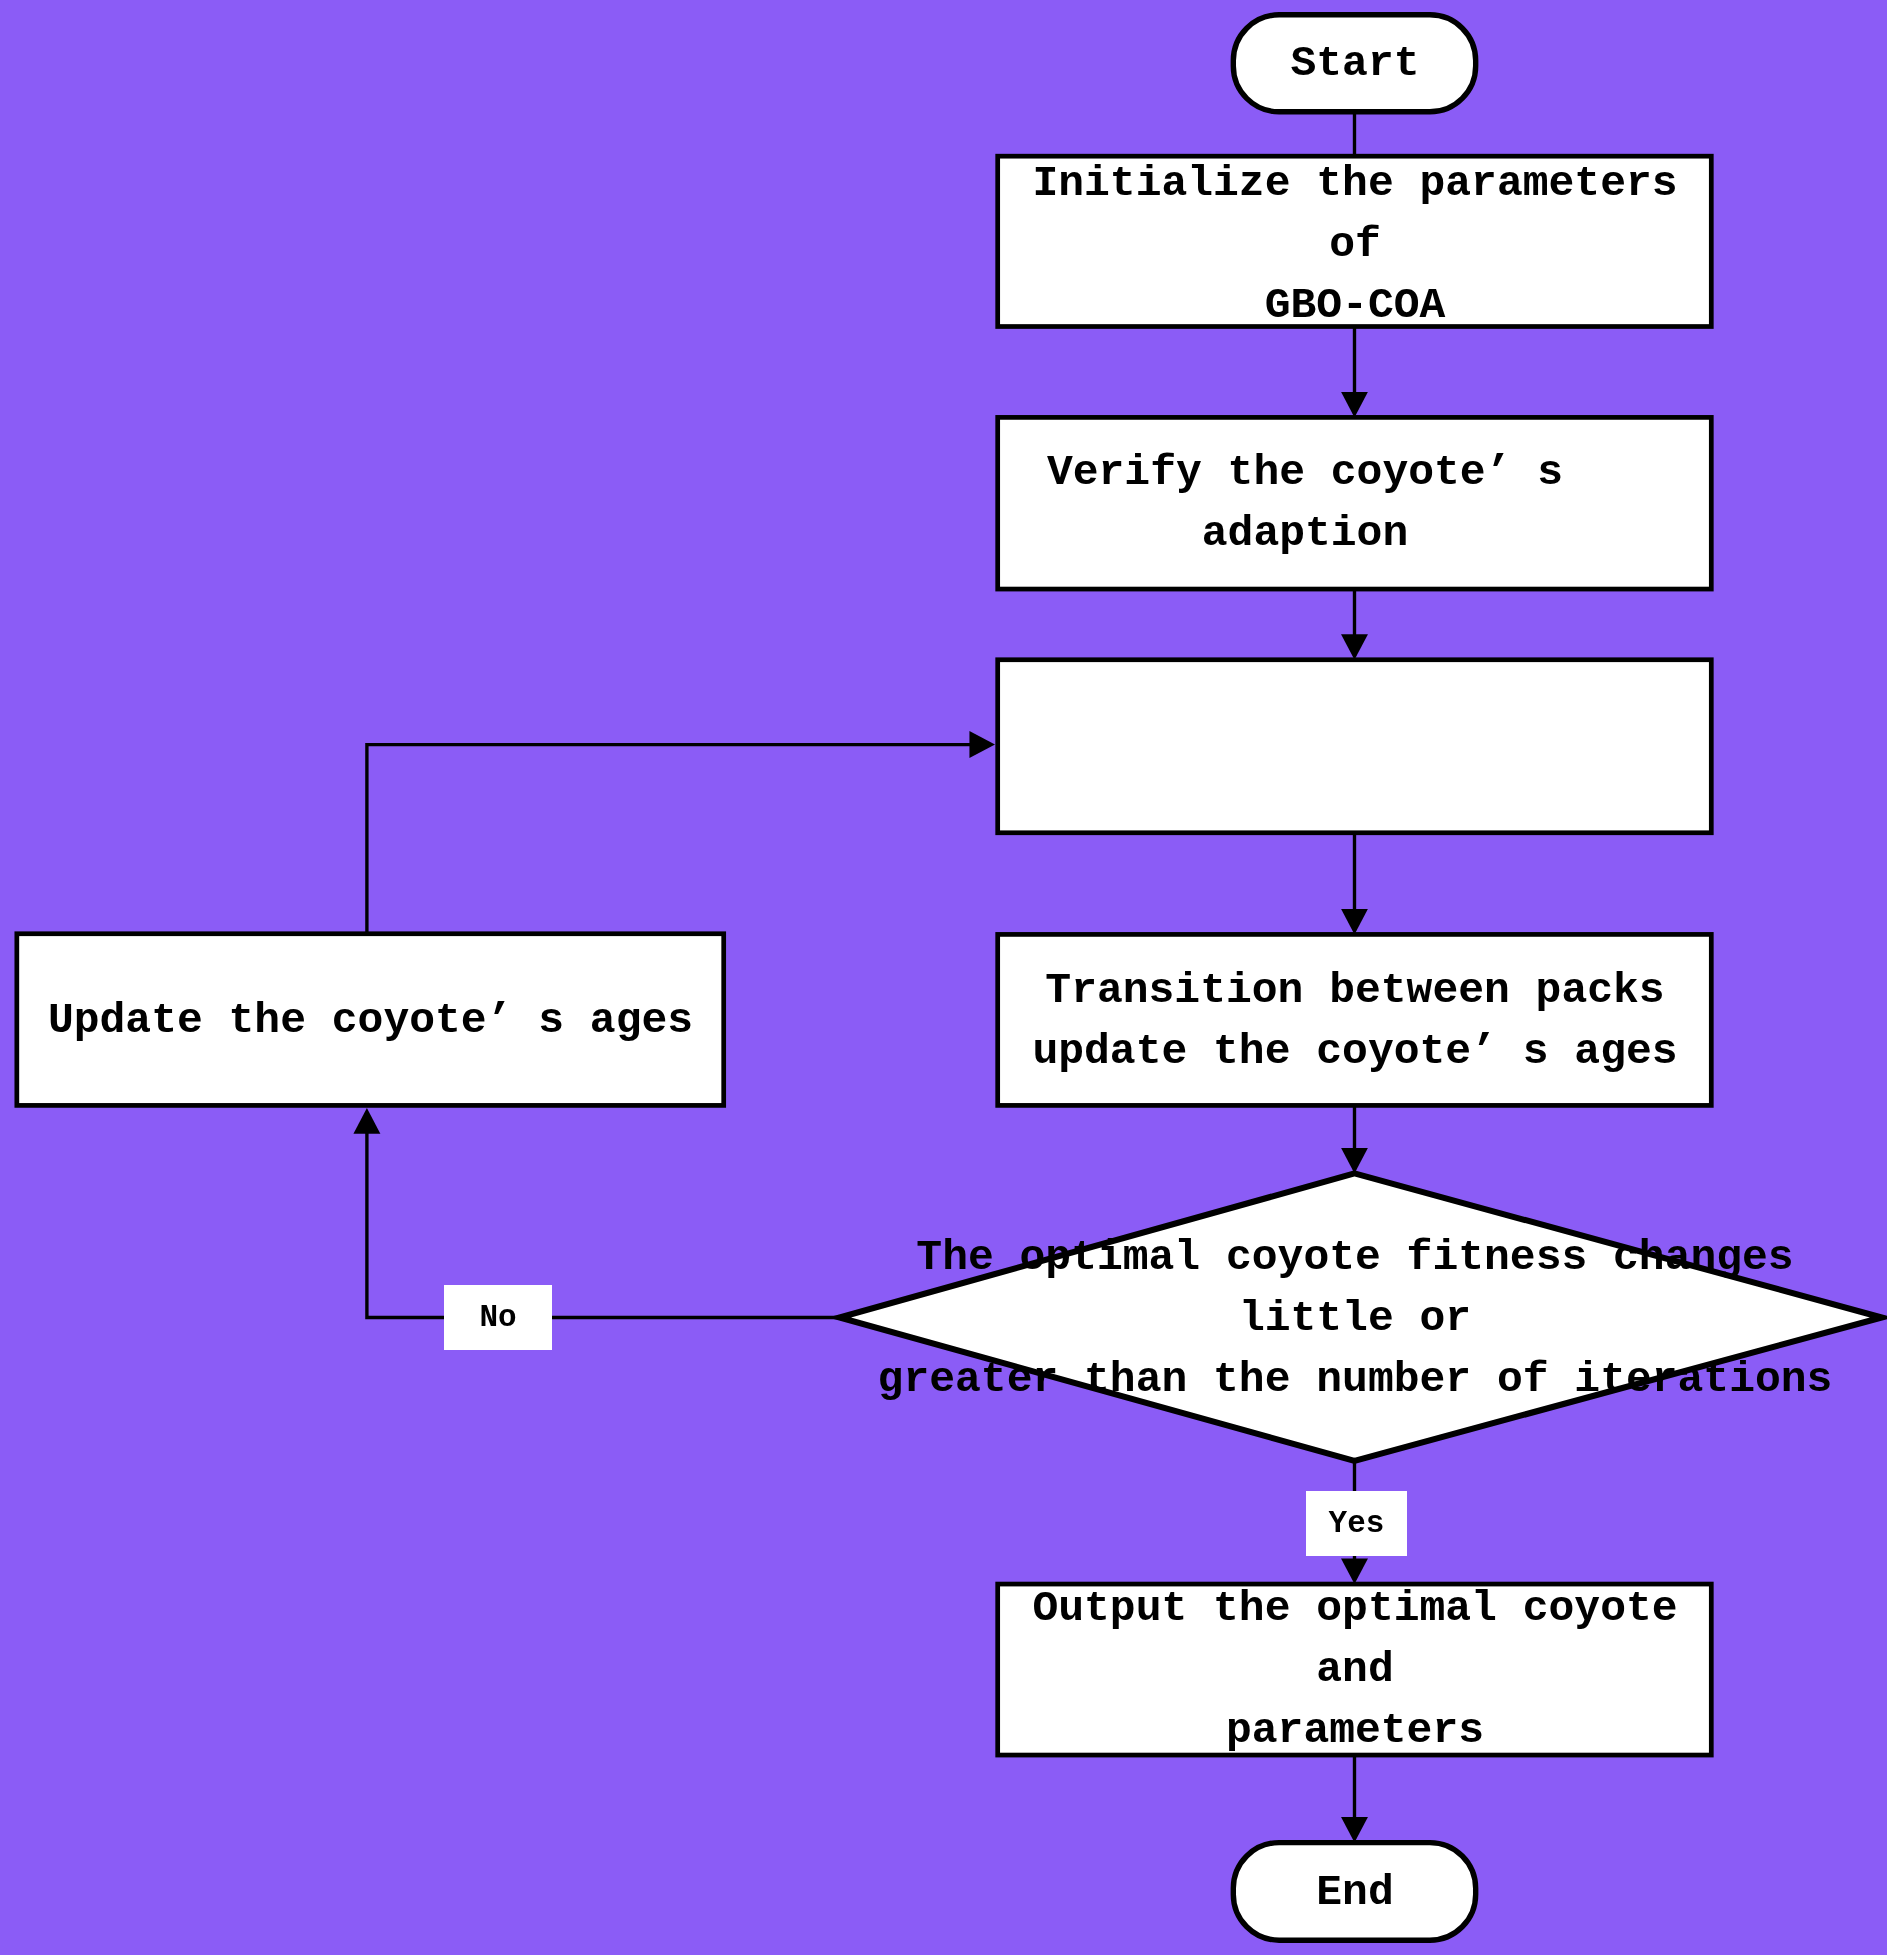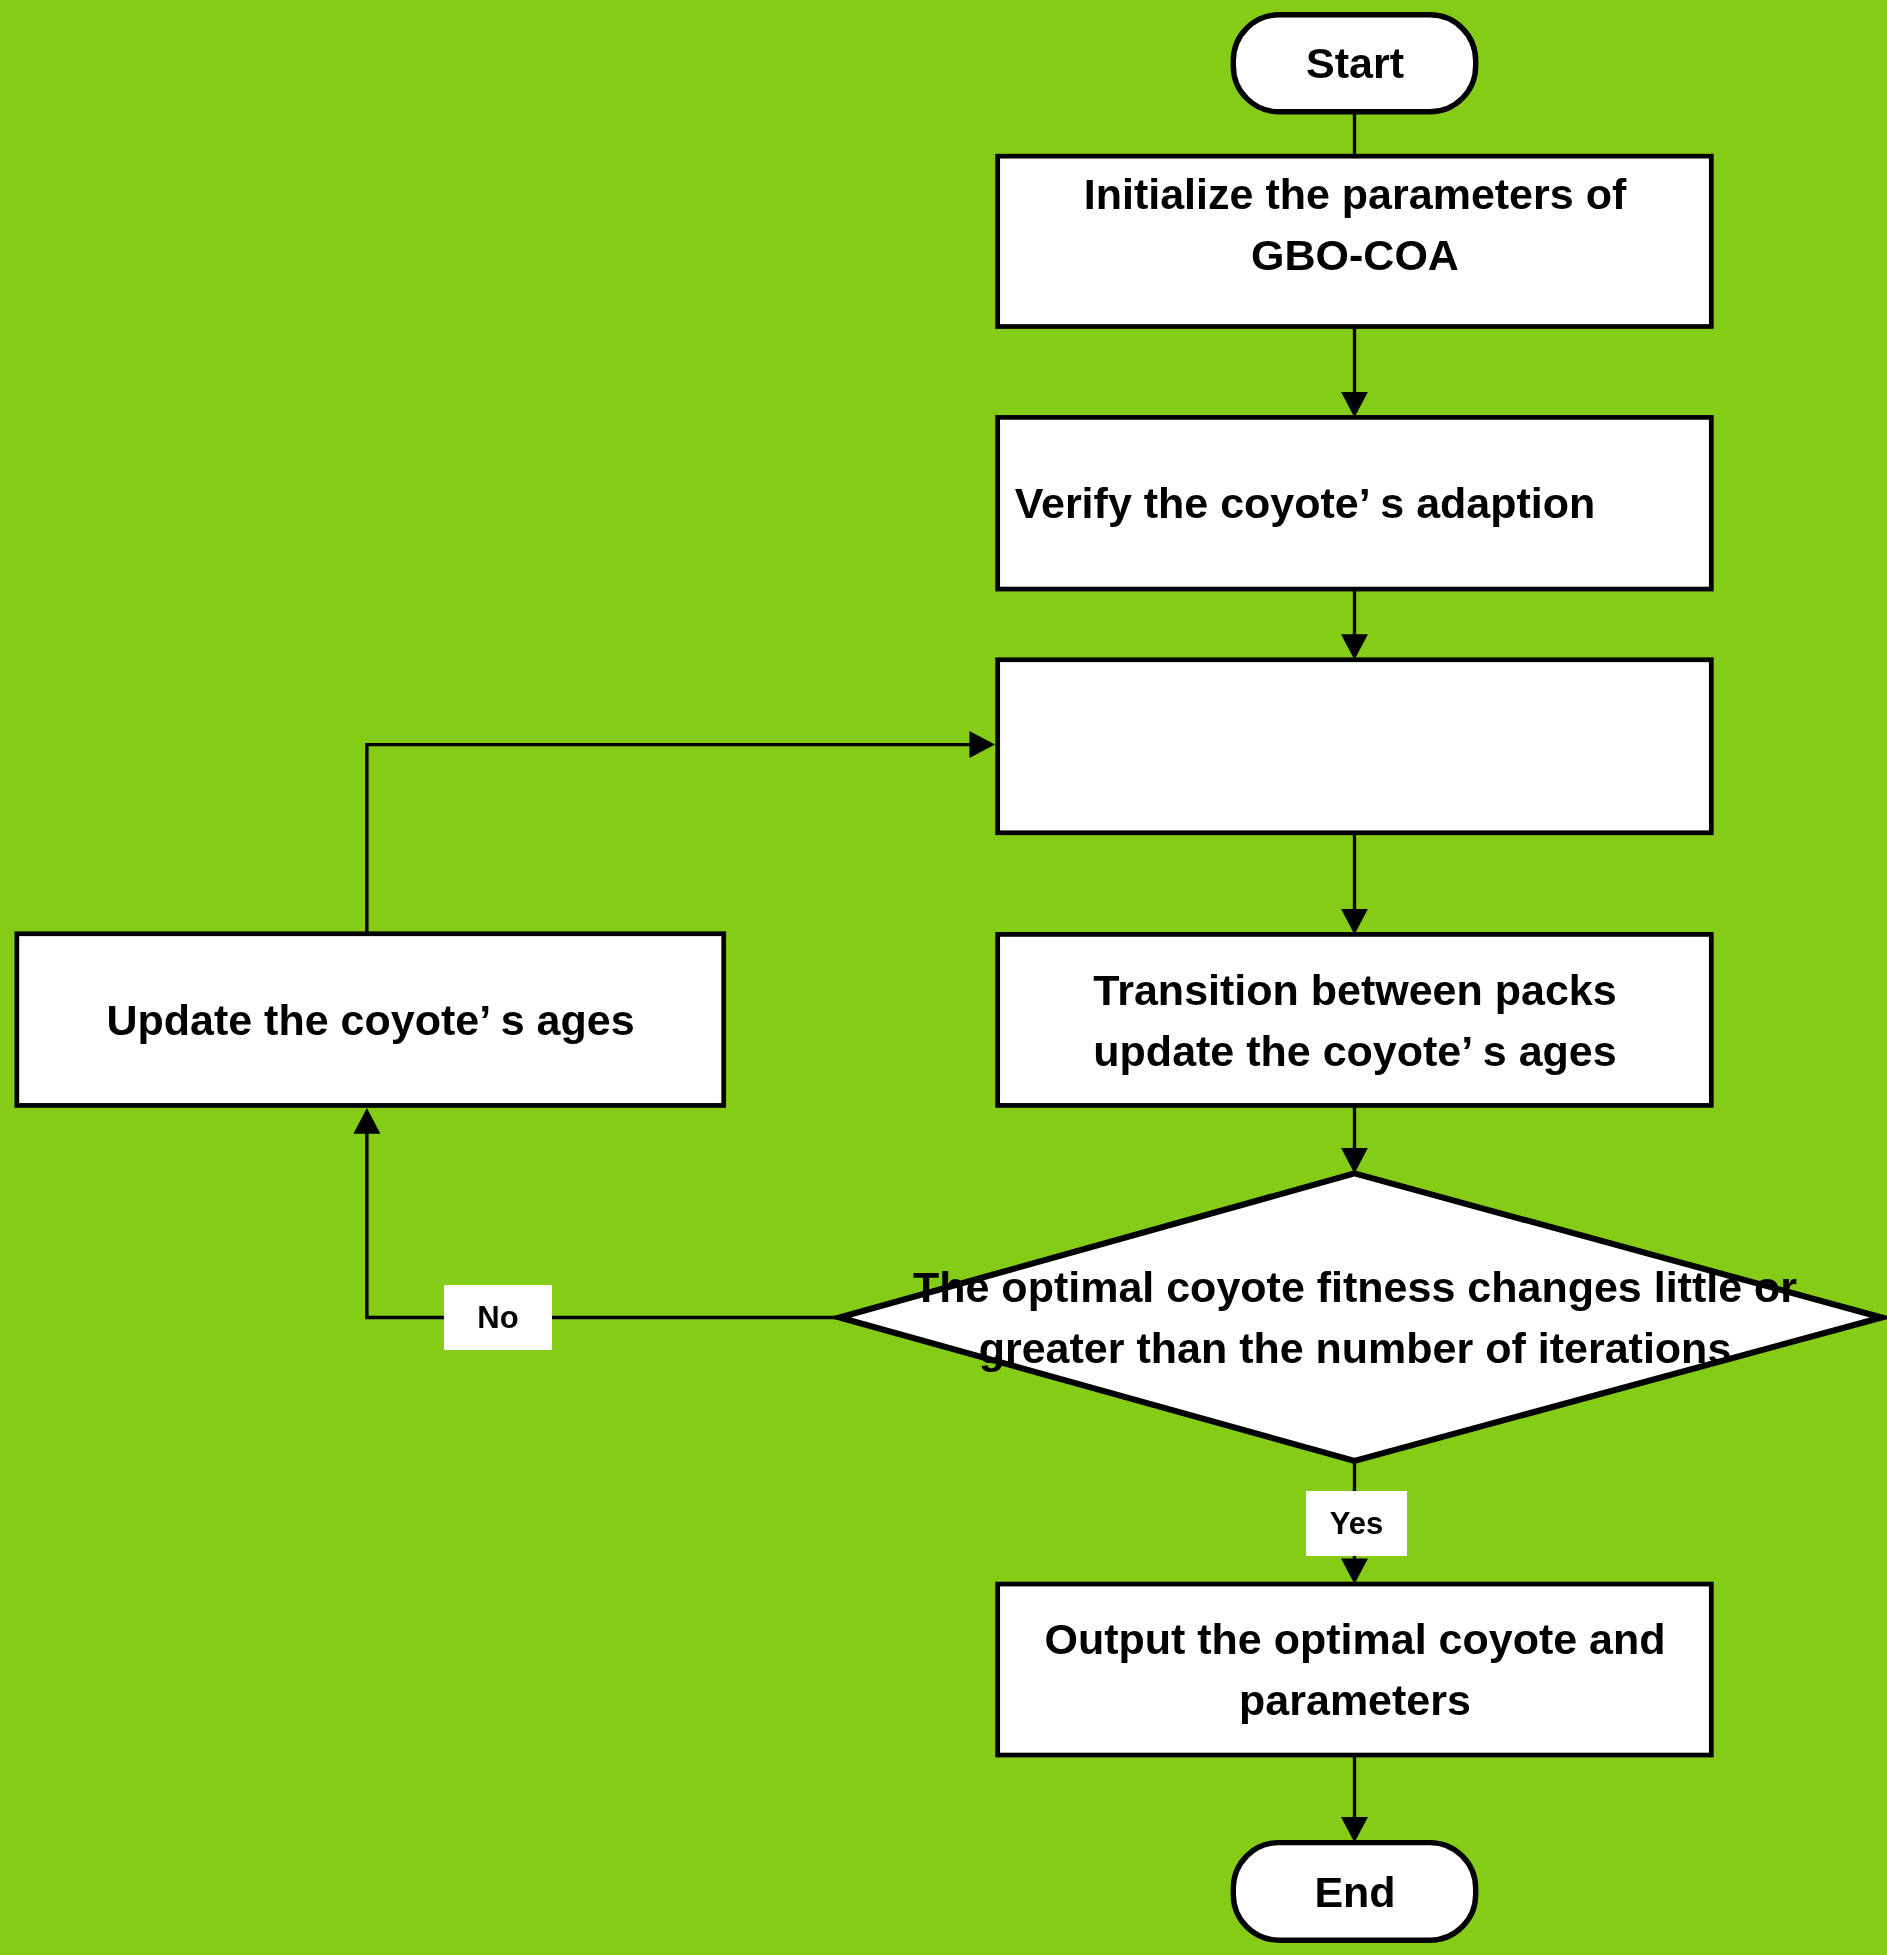--- a/index.html
+++ b/index.html
@@ -4,23 +4,23 @@
 <style>
   html, body {
     margin: 0;
     padding: 0;
     background: #ffffff;
   }
   #canvas {
     position: relative;
     width: 1887px;
     height: 1955px;
-    background: #84cc16;
+    background: #8b5cf6;
     overflow: hidden;
-    font-family: Liberation Sans, sans-serif;
+    font-family: Liberation Mono, monospace;
   }
   #shapes {
     position: absolute;
     left: 0;
     top: 0;
   }
   .node-label {
     position: absolute;
     display: flex;
     align-items: center;
@@ -73,21 +73,21 @@
     <rect x="1482" y="980" width="1060" height="257" fill="#ffffff" stroke="#000000" stroke-width="7"></rect>
     <rect x="1482" y="1388" width="1060" height="254" fill="#ffffff" stroke="#000000" stroke-width="7"></rect>
     <polygon points="2012,1743 2795,1957 2012,2170 1247,1957" fill="#ffffff" stroke="#000000" stroke-width="9"></polygon>
     <rect x="25" y="1387" width="1050" height="255" fill="#ffffff" stroke="#000000" stroke-width="7"></rect>
     <rect x="1482" y="2353" width="1060" height="254" fill="#ffffff" stroke="#000000" stroke-width="7"></rect>
     <rect x="1832" y="2737" width="360" height="145" rx="68" ry="68" fill="#ffffff" stroke="#000000" stroke-width="8"></rect>
   </svg>
 
   <div class="node-label" style="left:1234px; top:15px; width:242px; height:97px;">Start</div>
 
-  <div class="node-label" style="left:998px; top:140px; width:714px; height:170px;">Initialize the parameters of
+  <div class="node-label" style="left:998px; top:159px; width:714px; height:170px;">Initialize the parameters of
 GBO-COA</div>
 
   <div class="node-label" style="left:948px; top:417px; width:714px; height:172px;">Verify the coyote’ s adaption</div>
 
 
   <div class="node-label" style="left:998px; top:935px; width:714px; height:171px;">Transition between packs
 update the coyote’ s ages</div>
 
   <div class="node-label" style="left:850px; top:1254px; width:1010px; height:128px;">The optimal coyote fitness changes little or
 greater than the number of iterations</div>

